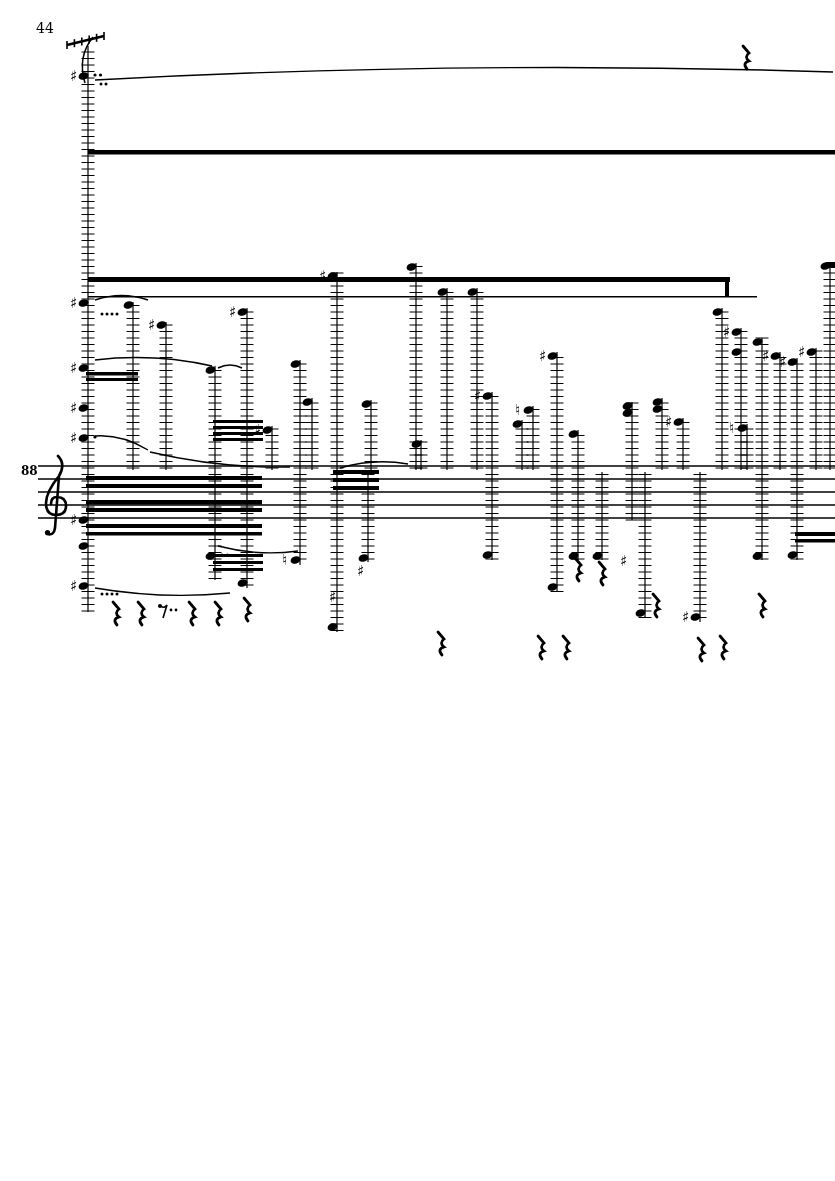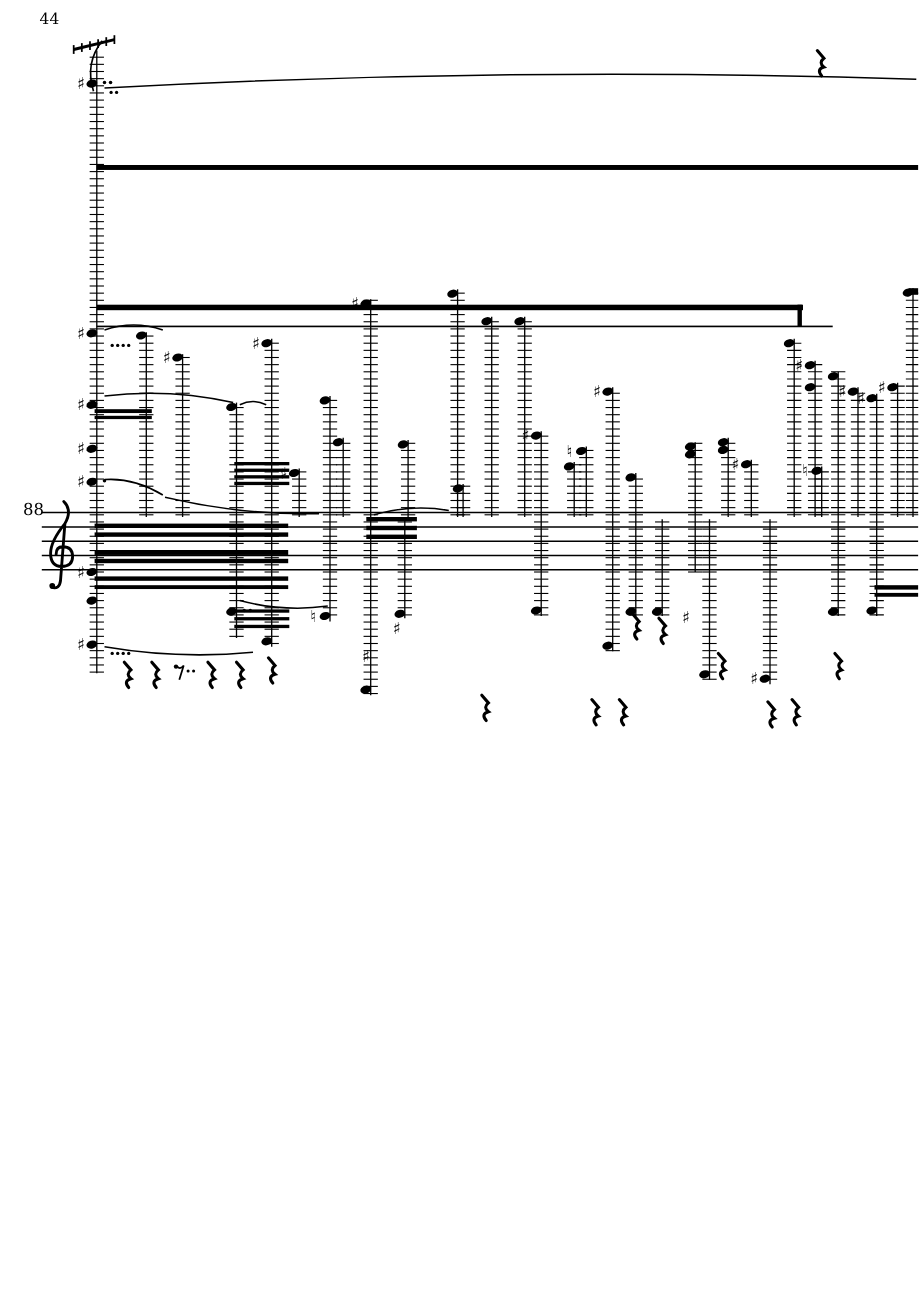--- a/index.html
+++ b/index.html
@@ -4,23 +4,23 @@
 <style>
   html,body{margin:0;padding:0;background:#ffffff;}
   .page{
     position:relative;
     width:835px;height:1181px;
     background:#ffffff;
     overflow:hidden;
     font-family:"DejaVu Serif", serif;
   }
   .score-svg{position:absolute;left:0;top:0;}
-  .num{position:absolute;color:#000;}
+  .num{position:absolute;color:#000;margin-top:10px;}
   .page-number{left:36px;top:10px;font-size:14px;}
-  .measure-number{left:21px;top:454px;font-size:15px;}
+  .measure-number{left:21px;top:454px;font-size:12px;font-weight:bold;}
 </style>
 </head>
 <body>
 
 <div class="page">
   <svg class="score-svg" width="835" height="1181" viewBox="0 0 835 1181">
       <line x1="38" y1="466" x2="835" y2="466" stroke="#000" stroke-width="1.4"></line>
       <line x1="38" y1="479" x2="835" y2="479" stroke="#000" stroke-width="1.4"></line>
       <line x1="38" y1="492" x2="835" y2="492" stroke="#000" stroke-width="1.4"></line>
       <line x1="38" y1="505" x2="835" y2="505" stroke="#000" stroke-width="1.4"></line>

